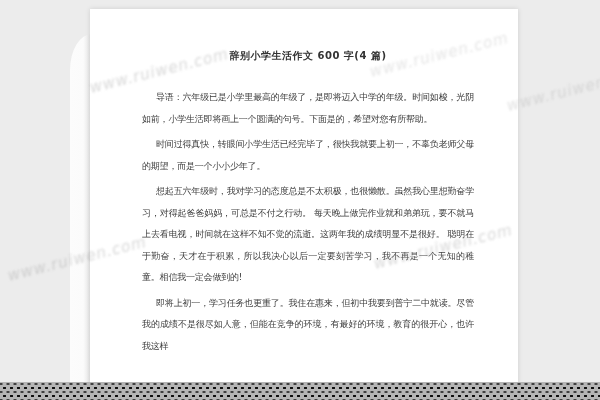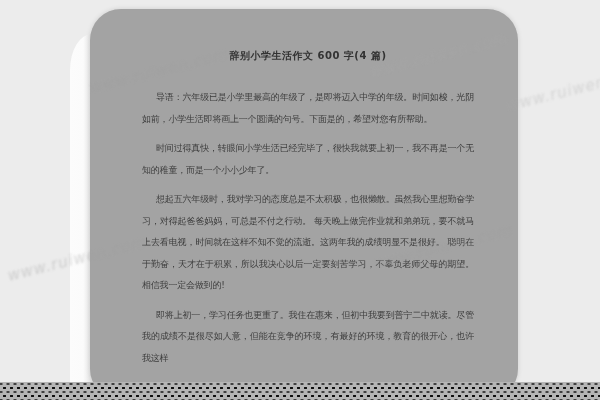--- a/index.html
+++ b/index.html
@@ -10,34 +10,33 @@
   }
   
   .sheet-behind{
     position:absolute;left:70px;top:34px;width:24px;height:366px;
     background:linear-gradient(to right,#fcfcfc 0%,#fbfbfb 55%,#e4e4e4 88%,#efefef 100%);
     border-top-left-radius:22px 36px;
   }
   
   .page{
     position:absolute;left:90px;top:9px;width:428px;height:391px;
-    background:#a3a3a3;
+    background:#ffffff;
     box-shadow:0 0 5px rgba(0,0,0,0.13);
-    border-radius:31px;
   }
   .content{
     position:absolute;left:52px;top:40px;width:332px;
     color:#3d3d3d;font-size:9px;line-height:21.5px;letter-spacing:-0.2px;
     text-align:justify;
   }
   .title{
     font-size:10px;font-weight:bold;color:#333;text-align:center;
     letter-spacing:0.5px;line-height:14px;margin:0 0 24px 0;text-indent:0;
   }
-  .content p{margin:8px 0 4px 0;text-indent:14px;}
+  .content p{margin:0 0 4px 0;text-indent:14px;}
   
   .wm{
     position:absolute;white-space:nowrap;pointer-events:none;
     font-size:15px;font-style:italic;letter-spacing:1px;
     color:rgba(158,158,158,0.40);
     transform:rotate(-14deg);
     filter:blur(1.2px);
   }
   .wm1{left:88px;top:62px;}
   .wm2{left:368px;top:46px;color:rgba(170,170,170,0.30);}
@@ -59,22 +58,22 @@
 <body>
 
 <div class="stage">
 
   <div class="sheet-behind"></div>
 
   <div class="page">
     <div class="content">
       <h1 class="title">辞别小学生活作文 600 字(4 篇)</h1>
       <p>导语：六年级已是小学里最高的年级了，是即将迈入中学的年级。时间如梭，光阴如前，小学生活即将画上一个圆满的句号。下面是的，希望对您有所帮助。</p>
-      <p>时间过得真快，转眼间小学生活已经完毕了，很快我就要上初一，我不再是一个无知的稚童，而是一个小小少年了。</p>
-      <p>想起五六年级时，我对学习的态度总是不太积极，也很懒散。虽然我心里想勤奋学习，对得起爸爸妈妈，可总是不付之行动。 每天晚上做完作业就和弟弟玩，要不就马上去看电视，时间就在这样不知不觉的流逝。这两年我的成绩明显不是很好。 聪明在于勤奋，天才在于积累，所以我决心以后一定要刻苦学习，不辜负老师父母的期望。相信我一定会做到的!</p>
+      <p>时间过得真快，转眼间小学生活已经完毕了，很快我就要上初一，不辜负老师父母的期望，而是一个小小少年了。</p>
+      <p>想起五六年级时，我对学习的态度总是不太积极，也很懒散。虽然我心里想勤奋学习，对得起爸爸妈妈，可总是不付之行动。 每天晚上做完作业就和弟弟玩，要不就马上去看电视，时间就在这样不知不觉的流逝。这两年我的成绩明显不是很好。 聪明在于勤奋，天才在于积累，所以我决心以后一定要刻苦学习，我不再是一个无知的稚童。相信我一定会做到的!</p>
       <p>即将上初一，学习任务也更重了。我住在惠来，但初中我要到普宁二中就读。尽管我的成绩不是很尽如人意，但能在竞争的环境，有最好的环境，教育的很开心，也许我这样</p>
     </div>
   </div>
 
   <div class="wm wm1">www.ruiwen.com</div>
   <div class="wm wm2">www.ruiwen.com</div>
   <div class="wm wm3">www.ruiwen.com</div>
   <div class="wm wm4">www.ruiwen.com</div>
   <div class="wm wm5">www.ruiwen.com</div>
 

